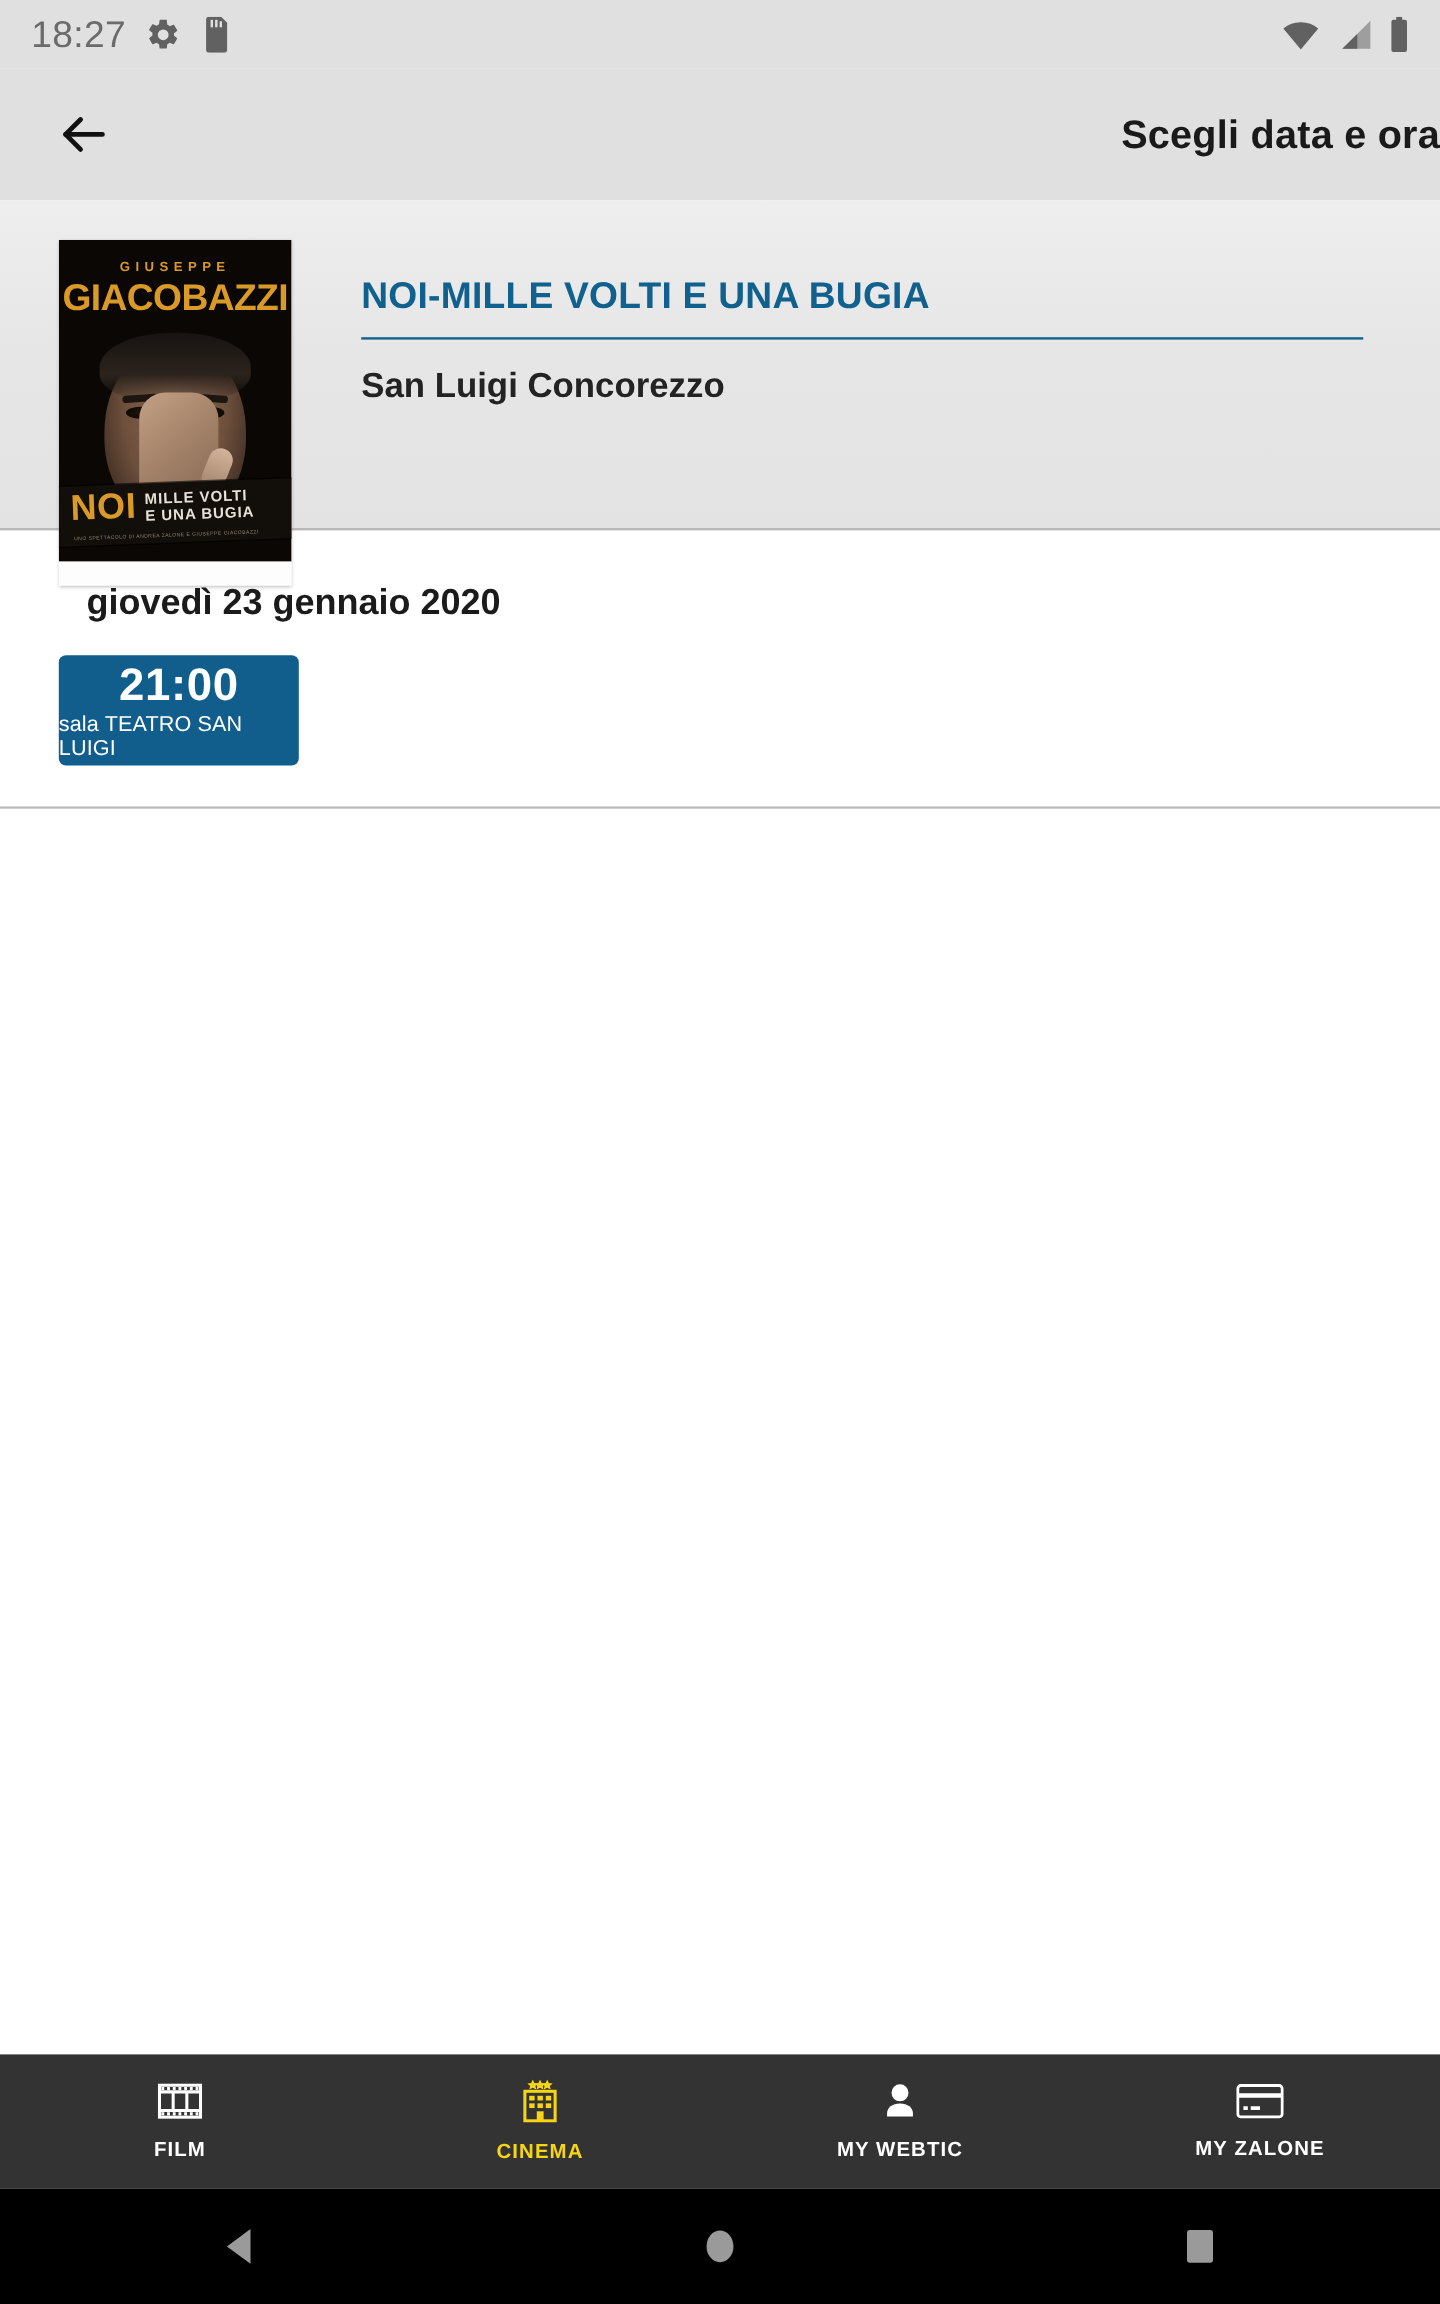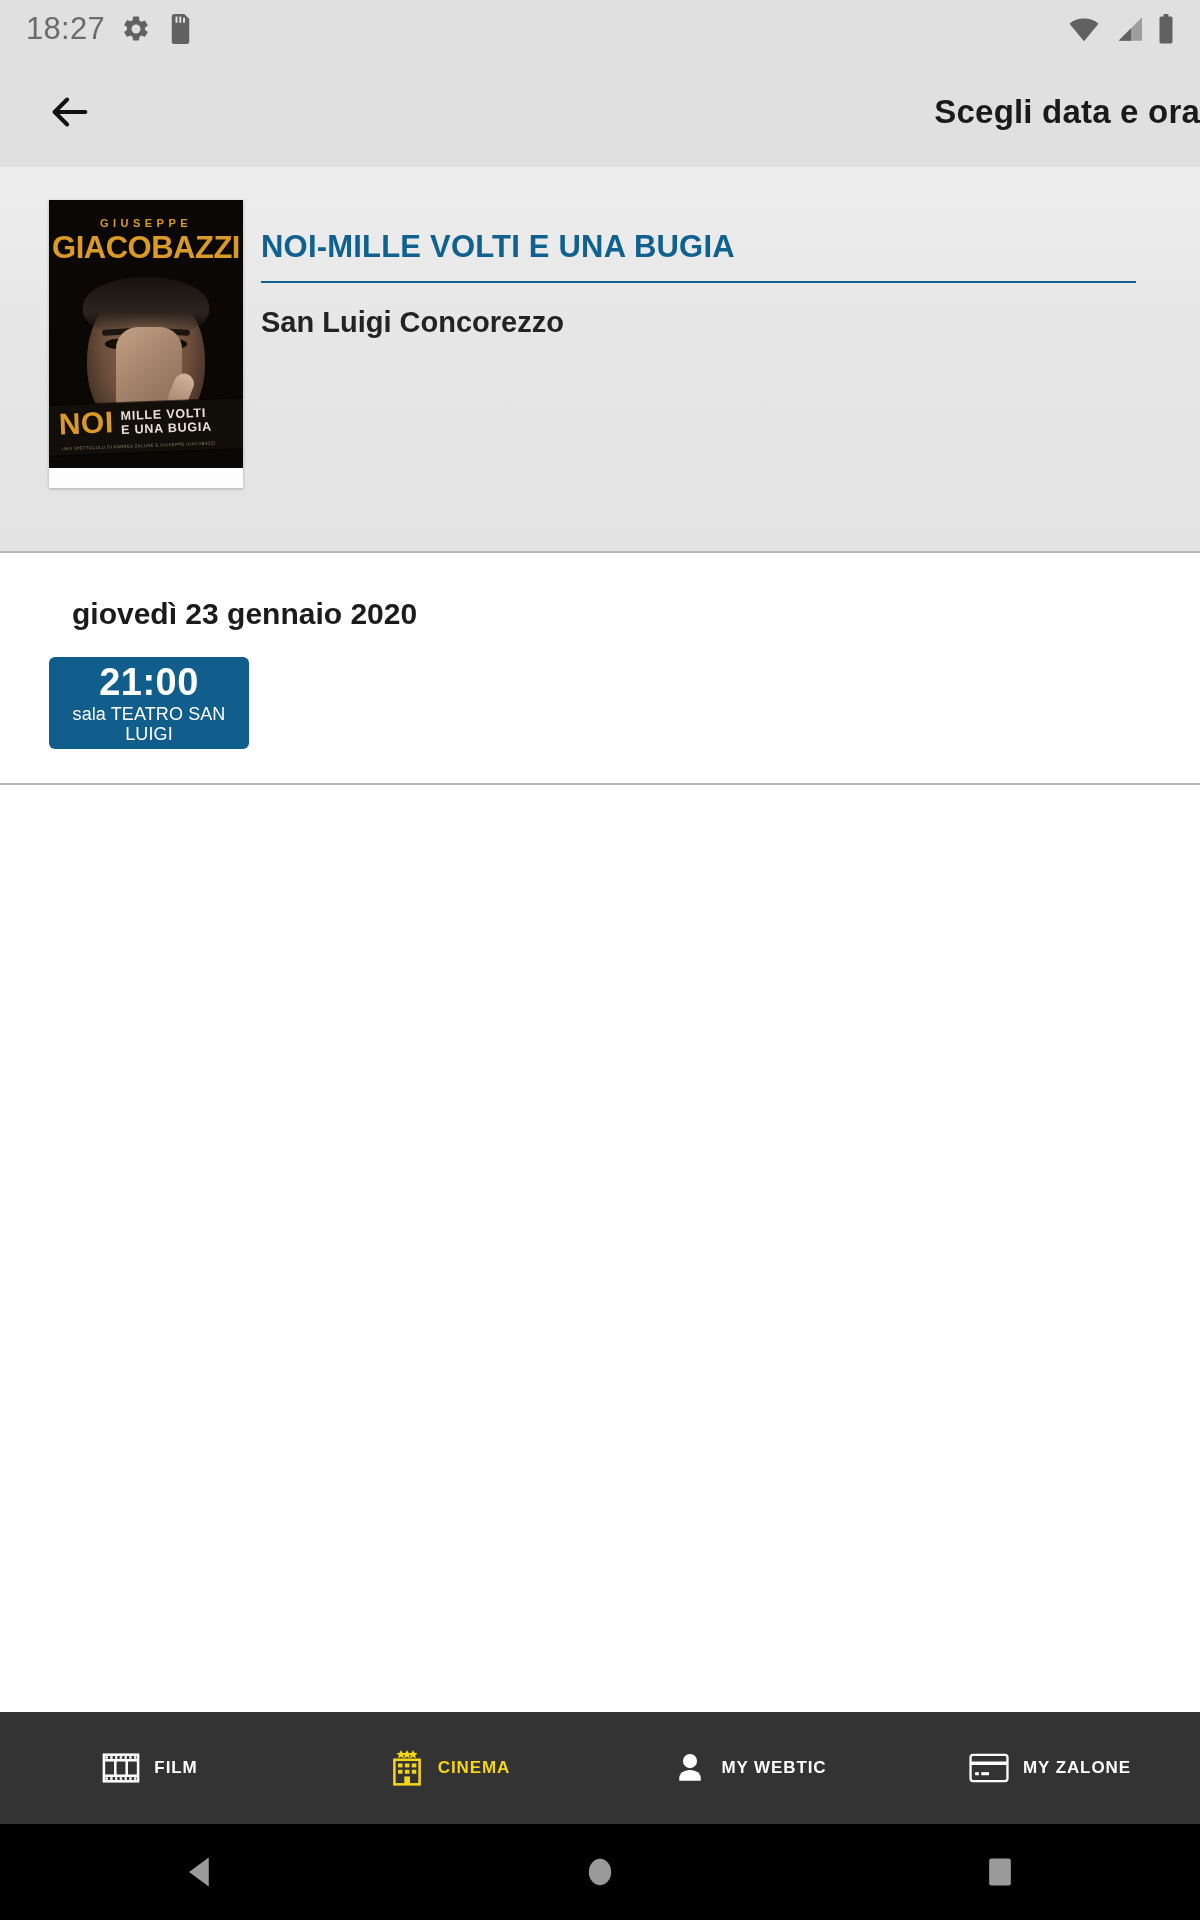--- a/index.html
+++ b/index.html
@@ -57,25 +57,26 @@
     text-align:right;
     font-size:33px;
     font-weight:bold;
     color:#1a1a1a;
     letter-spacing:0.2px;
   }
 
   
   .movie-panel {
     position:relative;
-    height:386px;
+    height:275px;
     background:linear-gradient(to bottom, #eeeeee 0%, #e6e6e6 45%, #e3e3e3 100%);
     flex:0 0 auto;
     border-bottom:2px solid #b9b9b9;
     display:flex;
+    gap:40px;
   }
   .poster-wrap {
     margin:33px 0 0 49px;
     width:194px;
     height:288px;
     background:#ffffff;
     box-shadow:0 1px 3px rgba(0,0,0,0.25);
     position:relative;
     overflow:hidden;
     flex:0 0 auto;
@@ -217,21 +218,20 @@
     font-size:30px;
     font-weight:bold;
     color:#1b1b1b;
     padding-left:72px;
   }
   .showtimes-row {
     display:flex;
     flex-wrap:wrap;
     gap:18px;
     padding:26px 0 34px 49px;
-    text-align:center;
   }
   .showtime {
     width:200px;
     height:92px;
     background:#115e8d;
     border-radius:6px;
     color:#ffffff;
     display:flex;
     flex-direction:column;
     align-items:center;
@@ -260,21 +260,21 @@
   
   .tabbar {
     height:112px;
     background:#333333;
     display:flex;
     flex:0 0 auto;
   }
   .tab {
     flex:1 1 0;
     display:flex;
-    flex-direction:row;
+    flex-direction:column;
     align-items:center;
     justify-content:center;
     gap:14px;
     cursor:pointer;
   }
   .tab-label {
     font-size:17px;
     font-weight:bold;
     letter-spacing:0.9px;
     color:#ffffff;

